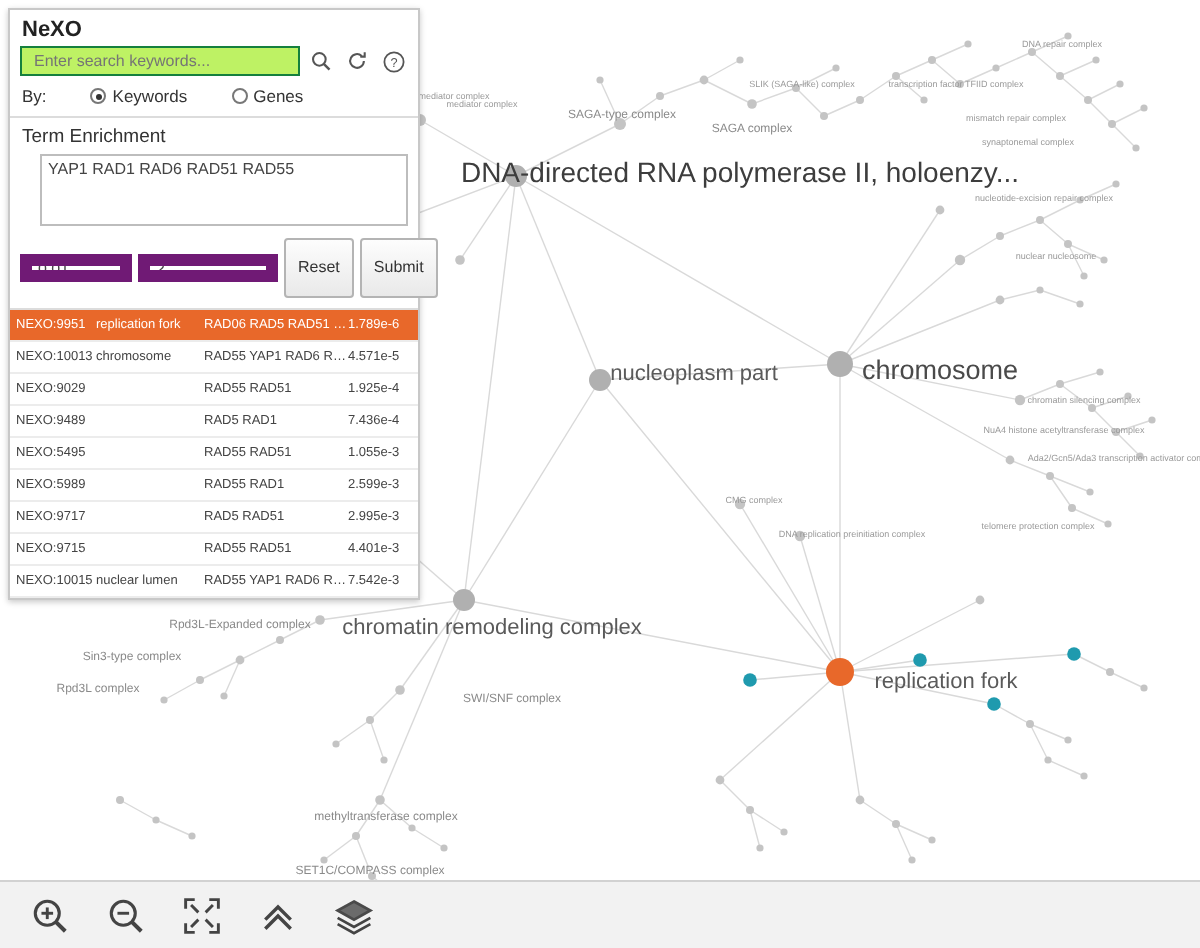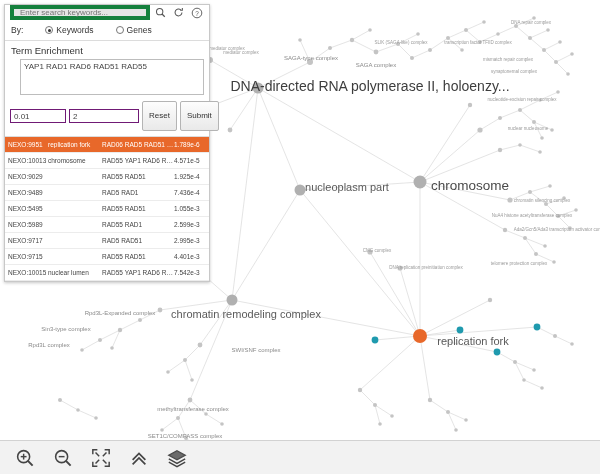--- a/index.html
+++ b/index.html
@@ -59,22 +59,22 @@
   }
   .search-row {
     display: flex;
     align-items: center;
     padding: 0 5px 4px 5px;
     gap: 3px;
   }
   .search-box {
     flex: 1;
     height: 15px;
-    border: 4px solid #15803d;
-    background: #e5e5e5;
+    border: 1px solid #15803d;
+    background: #bef264;
     display: flex;
     align-items: center;
     padding: 0 4px;
     box-sizing: border-box;
   }
   .search-box input {
     border: none;
     outline: none;
     width: 100%;
     font-size: 8px;
@@ -142,21 +142,21 @@
     outline: none;
   }
   .params-row {
     display: flex;
     align-items: center;
     gap: 3px;
     padding: 0 5px 5px 5px;
   }
   .params-row input[type=text] {
     height: 14px;
-    border: 1px solid #701a75;
+    border: 6px solid #701a75;
     font-size: 8px;
     color: #444;
     padding: 0 3px;
     box-sizing: border-box;
     font-family: "Liberation Sans", sans-serif;
     outline: none;
   }
   #pval-input { width: 56px; }
   #count-input { width: 70px; }
   .btn {
@@ -527,20 +527,21 @@
         <div class="net-label tiny" style="left: 152px; top: 206px;">H4/H2A histone acetyltransferase complex</div>
         <div class="net-label tiny" style="left: 140px; top: 193px;">Swr1 complex</div>
         <div class="net-label tiny" style="left: 377px; top: 250px;">CMG complex</div>
         <div class="net-label tiny" style="left: 426px; top: 267px;">DNA replication preinitiation complex</div>
         <div class="net-label tiny" style="left: 519px; top: 263px;">telomere protection complex</div>
         <div class="net-label tiny" style="left: 562px; top: 229px;">Ada2/Gcn5/Ada3 transcription activator complex</div>
       </div>
   </div>
 
   <div id="panel">
+    <div id="panel-title">NeXO</div>
 
     <div class="search-row">
       <div class="search-box">
         <input type="text" value="" placeholder="Enter search keywords..." style="">
       </div>
       <div class="icon-btn">
         <svg width="11" height="11" viewBox="0 0 16 16">
             <circle cx="6.8" cy="6.8" r="4.6" fill="none" stroke="#555" stroke-width="1.5"></circle>
             <line x1="10.2" y1="10.2" x2="14.2" y2="14.2" stroke="#555" stroke-width="1.8"></line>
           </svg>

